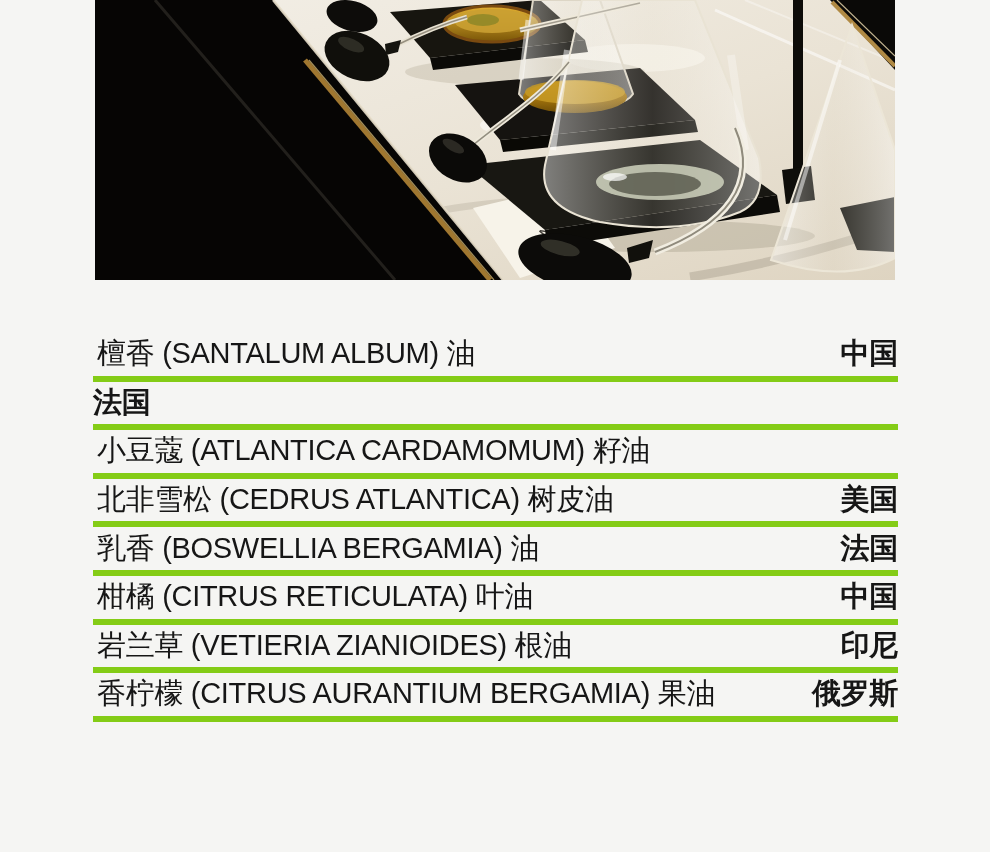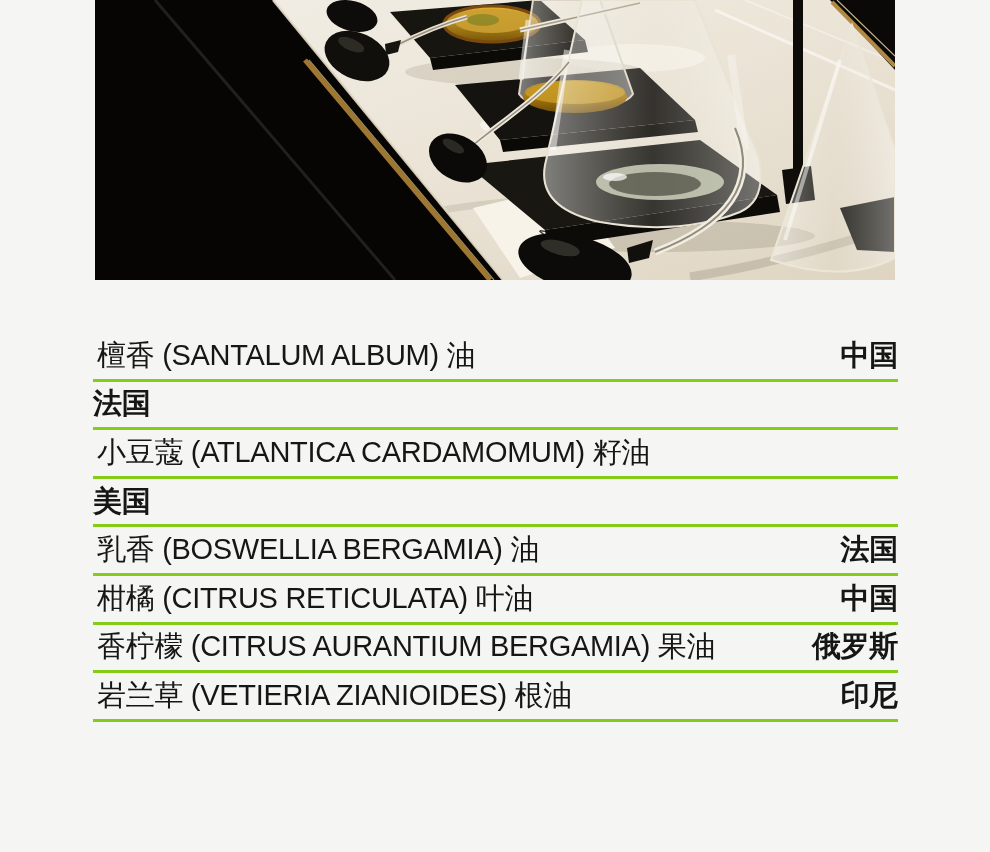--- a/index.html
+++ b/index.html
@@ -17,21 +17,21 @@
   .hero svg { display: block; }
   .ingredients {
     margin: 53px 92px 0 93px; 
   }
   .row {
     display: flex;
     justify-content: space-between;
     align-items: center;
     height: 48.6px;
     box-sizing: border-box;
-    border-bottom: 3px solid #84cc16;
+    border-bottom: 6px solid #84cc16;
     font-size: 29px;
     color: #161616;
     letter-spacing: -0.3px;
     white-space: nowrap;
   }
   .row .name   { padding-left: 4px; font-weight: 400; }
   .row .origin { font-weight: 700; }
 </style>
 </head>
 <body>
@@ -177,35 +177,36 @@
 
     <div class="row">
       <span class="origin">法国</span>
     </div>
 
     <div class="row">
       <span class="name">小豆蔻 (ATLANTICA CARDAMOMUM) 籽油</span>
     </div>
 
     <div class="row">
+      <span class="name">北非雪松 (CEDRUS ATLANTICA) 树皮油</span>
       <span class="origin">美国</span>
     </div>
 
     <div class="row">
       <span class="name">乳香 (BOSWELLIA BERGAMIA) 油</span>
       <span class="origin">法国</span>
     </div>
 
     <div class="row">
       <span class="name">柑橘 (CITRUS RETICULATA) 叶油</span>
       <span class="origin">中国</span>
     </div>
 
     <div class="row">
+      <span class="name">岩兰草 (VETIERIA ZIANIOIDES) 根油</span>
+      <span class="origin">印尼</span>
+    </div>
+
+    <div class="row">
       <span class="name">香柠檬 (CITRUS AURANTIUM BERGAMIA) 果油</span>
       <span class="origin">俄罗斯</span>
     </div>
-
-    <div class="row">
-      <span class="name">岩兰草 (VETIERIA ZIANIOIDES) 根油</span>
-      <span class="origin">印尼</span>
-    </div>
   </section>
 
 </body></html>

